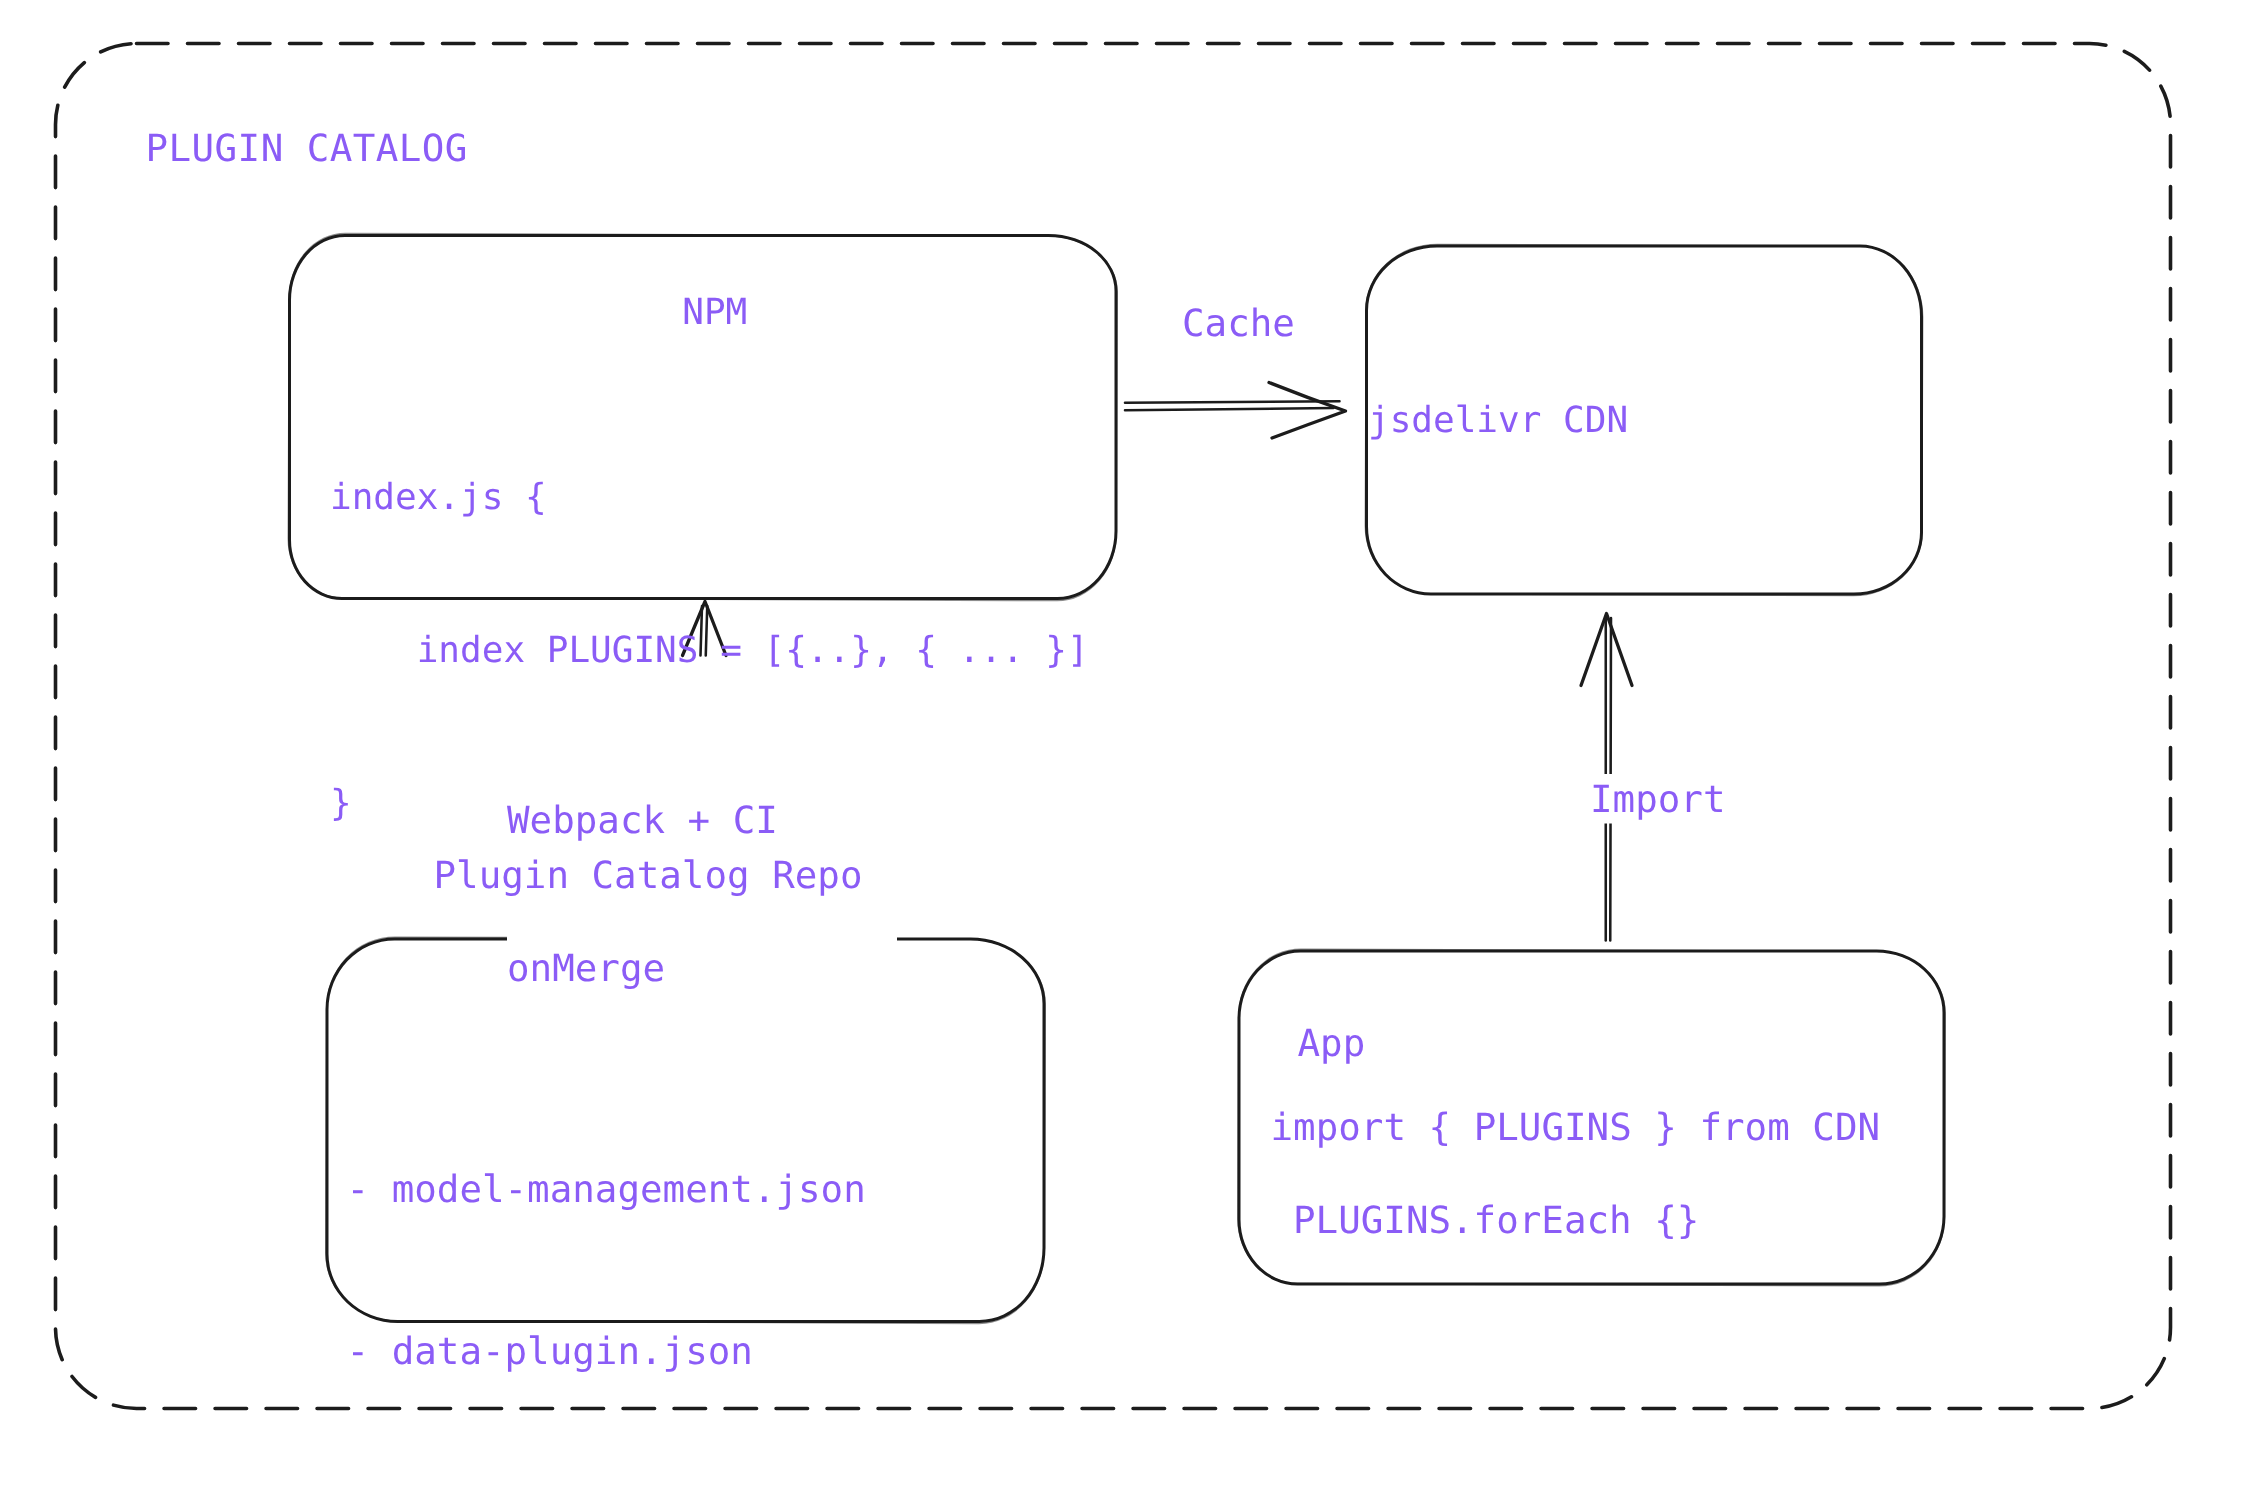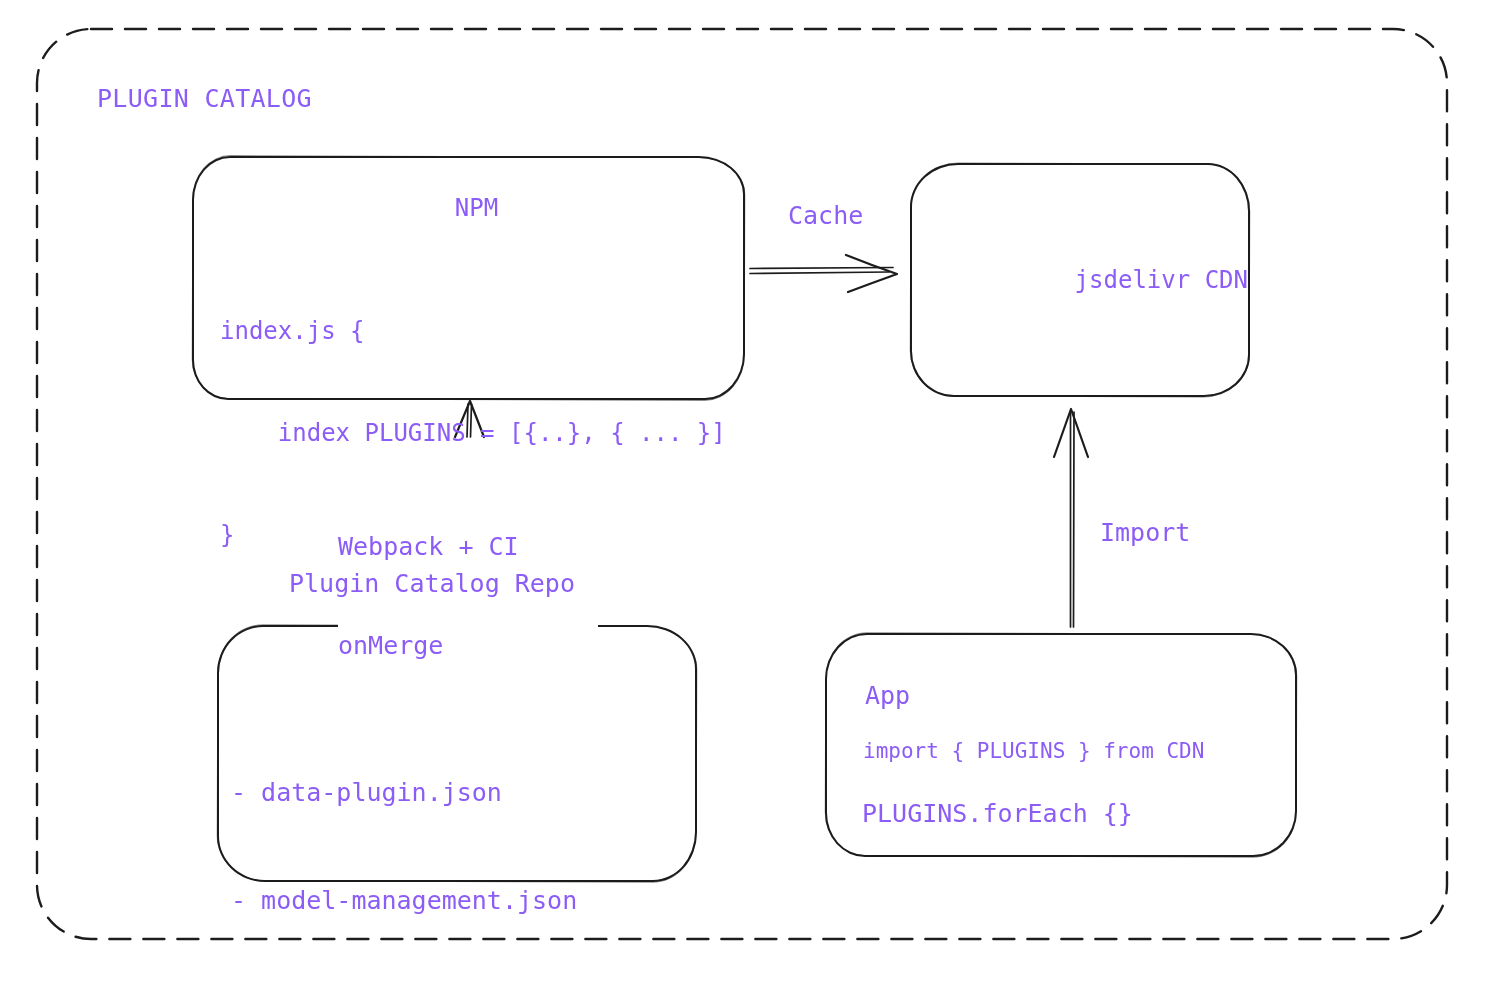--- a/index.html
+++ b/index.html
@@ -38,23 +38,23 @@
     border: 1.4px solid rgba(28,28,28,0.5);
     border-radius: inherit;
     transform: rotate(0.22deg);
     pointer-events: none;
   }
   .node-npm {
     left: 192px; top: 156px; width: 553px; height: 244px;
     border-radius: 38px 46px 40px 36px / 44px 38px 46px 40px;
   }
   .node-cdn {
-    left: 910px; top: 163px; width: 340px; height: 234px;
+    left: 910px; top: 163px; width: 372px; height: 234px;
     border-radius: 48px 42px 46px 44px / 44px 48px 42px 46px;
-    display: flex; align-items: center; justify-content: flex-end;
+    display: flex; align-items: center; justify-content: flex-start;
   }
   .node-repo {
     left: 217px; top: 625px; width: 480px; height: 257px;
     border-radius: 46px 50px 44px 48px / 48px 44px 50px 46px;
   }
   .node-app {
     left: 825px; top: 633px; width: 472px; height: 224px;
     border-radius: 42px 46px 44px 40px / 46px 42px 46px 44px;
     padding-left: 28px;
   }
@@ -90,30 +90,30 @@
   .npm-code {
     left: 26px; top: 88px;
   }
   .cdn-label {
     font-size: 24px;
     white-space: pre;
   }
   .cache-label  { left: 788px; top: 199px; }
   .build-label  { left: 338px; top: 464px; width: 260px; text-align: left; }
   .repo-caption { left: 289px; top: 567px; }
-  .import-label { left: 1100px; top: 516px; }
+  .import-label { left: 1060px; top: 516px; }
   .repo-files {
     position: absolute;
     left: 12px; top: 76px;
     font-size: 25px;
     line-height: 36px;
     white-space: pre;
   }
   .app-title  { left: 38px; top: 45px; font-size: 25px; }
-  .app-line-1 { position: absolute; left: 36px; top: 100px; font-size: 21px; line-height: 33px; white-space: pre; text-align: center; }
+  .app-line-1 { position: absolute; left: 20px; top: 100px; font-size: 25px; line-height: 33px; white-space: pre; text-align: center; }
   .app-line-2 { position: absolute; left: 35px; top: 162px; font-size: 25px; line-height: 33px; white-space: pre; }
   svg path, svg rect { fill: none; stroke: #1c1c1c; stroke-linecap: round; stroke-linejoin: round; }
   .dash   { stroke-width: 2.4; stroke-dasharray: 21 13; }
   .shaft  { stroke-width: 1.7; }
   .head   { stroke-width: 2.2; }
 </style>
 </head>
 <body>
 
 <div class="canvas">
@@ -161,22 +161,22 @@
 
   <div class="label build-label">
     <div>Webpack + CI</div>
     <div>onMerge</div>
   </div>
 
   <div class="label repo-caption">Plugin Catalog Repo</div>
 
   <section class="node node-repo">
     <div class="repo-files">
+      <div>- model-management.json</div>
       <div>- data-plugin.json</div>
-      <div>- model-management.json</div>
       <div>...</div>
     </div>
   </section>
 
   <div class="label import-label">Import</div>
 
   <section class="node node-app">
     <div class="node-title app-title">App</div>
     <div class="app-line-1">import { PLUGINS } from CDN</div>
     <div class="app-line-2">PLUGINS.forEach {}</div>

